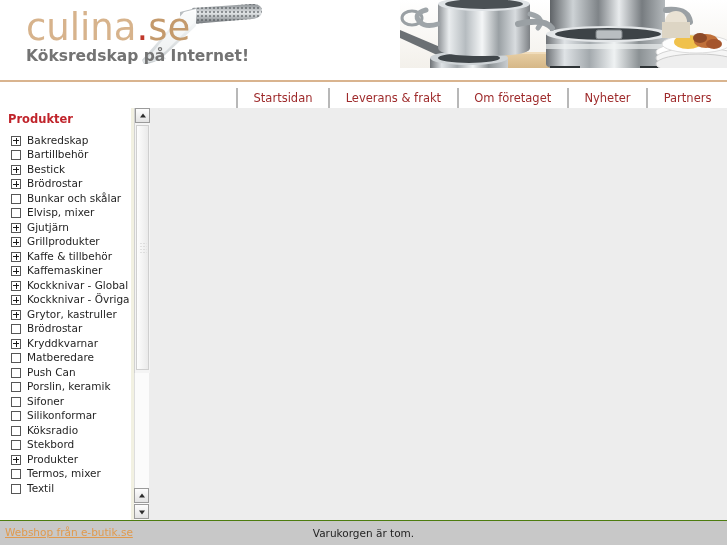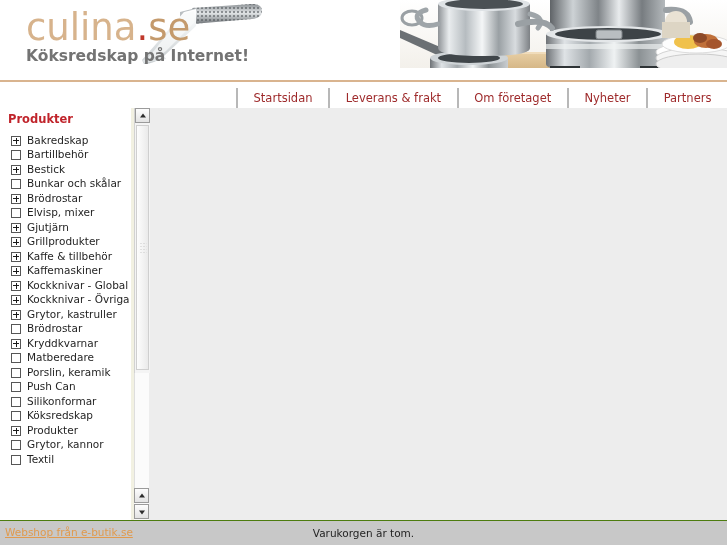--- a/index.html
+++ b/index.html
@@ -455,94 +455,102 @@
         </li>
         <li class="tree-item">
           <span class="tree-box"></span>
           <span class="tree-label">Bartillbehör</span>
         </li>
         <li class="tree-item">
           <span class="tree-box plus"></span>
           <span class="tree-label">Bestick</span>
         </li>
         <li class="tree-item">
+          <span class="tree-box plus"></span>
+          <span class="tree-label">Brödrostar</span>
+        </li>
+        <li class="tree-item">
           <span class="tree-box"></span>
           <span class="tree-label">Bunkar och skålar</span>
         </li>
         <li class="tree-item">
-          <span class="tree-box plus"></span>
+          <span class="tree-box"></span>
+          <span class="tree-label">Elvisp, mixer</span>
+        </li>
+        <li class="tree-item">
+          <span class="tree-box plus"></span>
+          <span class="tree-label">Gjutjärn</span>
+        </li>
+        <li class="tree-item">
+          <span class="tree-box plus"></span>
+          <span class="tree-label">Grillprodukter</span>
+        </li>
+        <li class="tree-item">
+          <span class="tree-box plus"></span>
+          <span class="tree-label">Kaffe &amp; tillbehör</span>
+        </li>
+        <li class="tree-item">
+          <span class="tree-box plus"></span>
+          <span class="tree-label">Kaffemaskiner</span>
+        </li>
+        <li class="tree-item">
+          <span class="tree-box plus"></span>
+          <span class="tree-label">Kockknivar - Global</span>
+        </li>
+        <li class="tree-item">
+          <span class="tree-box plus"></span>
+          <span class="tree-label">Kockknivar - Övriga</span>
+        </li>
+        <li class="tree-item">
+          <span class="tree-box plus"></span>
+          <span class="tree-label">Grytor, kastruller</span>
+        </li>
+        <li class="tree-item">
+          <span class="tree-box"></span>
           <span class="tree-label">Brödrostar</span>
         </li>
         <li class="tree-item">
-          <span class="tree-box"></span>
-          <span class="tree-label">Elvisp, mixer</span>
-        </li>
-        <li class="tree-item">
-          <span class="tree-box plus"></span>
-          <span class="tree-label">Gjutjärn</span>
-        </li>
-        <li class="tree-item">
-          <span class="tree-box plus"></span>
-          <span class="tree-label">Grillprodukter</span>
-        </li>
-        <li class="tree-item">
-          <span class="tree-box plus"></span>
-          <span class="tree-label">Kaffe &amp; tillbehör</span>
-        </li>
-        <li class="tree-item">
-          <span class="tree-box plus"></span>
-          <span class="tree-label">Kaffemaskiner</span>
-        </li>
-        <li class="tree-item">
-          <span class="tree-box plus"></span>
-          <span class="tree-label">Kockknivar - Global</span>
-        </li>
-        <li class="tree-item">
-          <span class="tree-box plus"></span>
-          <span class="tree-label">Kockknivar - Övriga</span>
-        </li>
-        <li class="tree-item">
-          <span class="tree-box plus"></span>
-          <span class="tree-label">Grytor, kastruller</span>
-        </li>
-        <li class="tree-item">
-          <span class="tree-box"></span>
-          <span class="tree-label">Brödrostar</span>
-        </li>
-        <li class="tree-item">
           <span class="tree-box plus"></span>
           <span class="tree-label">Kryddkvarnar</span>
         </li>
         <li class="tree-item">
           <span class="tree-box"></span>
           <span class="tree-label">Matberedare</span>
         </li>
         <li class="tree-item">
           <span class="tree-box"></span>
+          <span class="tree-label">Push Can</span>
+        </li>
+        <li class="tree-item">
+          <span class="tree-box"></span>
           <span class="tree-label">Porslin, keramik</span>
         </li>
         <li class="tree-item">
           <span class="tree-box"></span>
-          <span class="tree-label">Push Can</span>
+          <span class="tree-label">Sifoner</span>
         </li>
         <li class="tree-item">
           <span class="tree-box"></span>
           <span class="tree-label">Silikonformar</span>
         </li>
         <li class="tree-item">
           <span class="tree-box"></span>
-          <span class="tree-label">Köksredskap</span>
+          <span class="tree-label">Köksradio</span>
+        </li>
+        <li class="tree-item">
+          <span class="tree-box"></span>
+          <span class="tree-label">Stekbord</span>
         </li>
         <li class="tree-item">
           <span class="tree-box plus"></span>
           <span class="tree-label">Produkter</span>
         </li>
         <li class="tree-item">
           <span class="tree-box"></span>
-          <span class="tree-label">Grytor, kannor</span>
+          <span class="tree-label">Termos, mixer</span>
         </li>
         <li class="tree-item">
           <span class="tree-box"></span>
           <span class="tree-label">Textil</span>
         </li>
       </ul>
   </aside>
   <div class="sidebar-edge"></div>
 
   <div class="scrollbar-inner">

